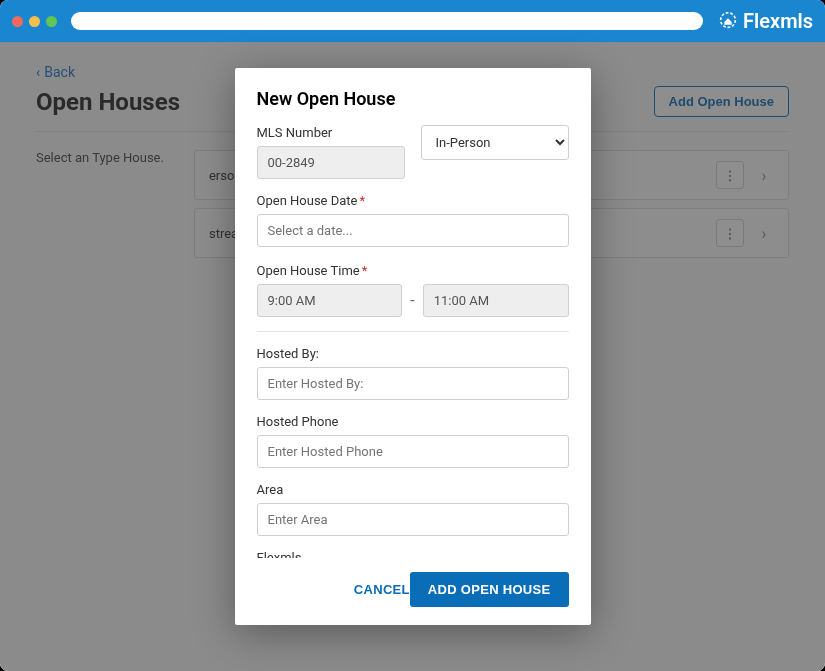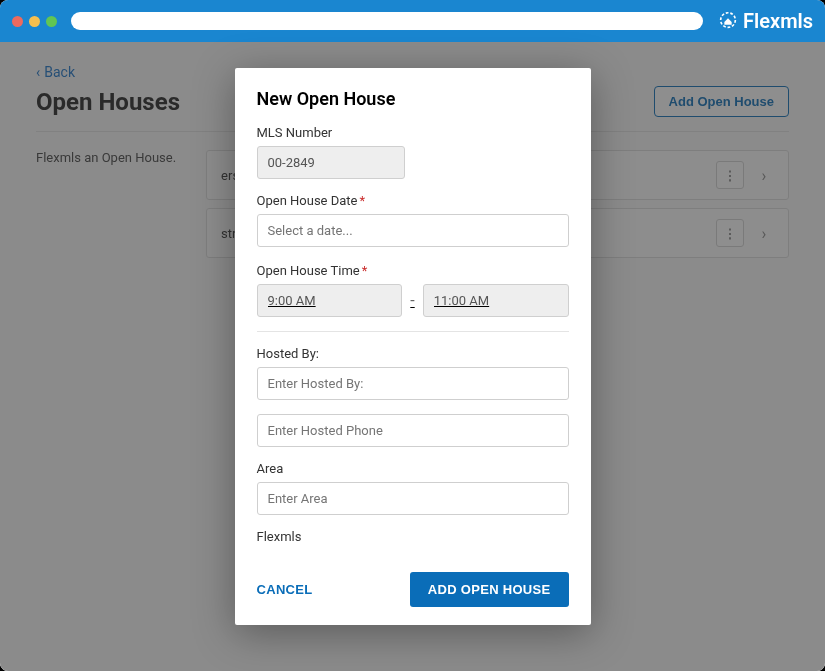--- a/index.html
+++ b/index.html
@@ -140,28 +140,28 @@
     width:100%;
     border:1px solid #cfcfcf;
     border-radius:3px;
     padding:8px 10px;
     font-size:13px;
     color:#333;
     font-family:inherit;
   }
   input.readonly, .readonly { background:#eeeeee; color:#555; }
   select { appearance:auto; background:#fff; }
-  .time-row { display:flex; align-items:center; gap:8px;text-decoration:underline; }
+  .time-row { display:flex; align-items:center; gap:8px; }
   .time-row input { flex:1; }
   .dash { color:#666; }
   .divider { border:none; border-top:1px solid #e4e4e4; margin:14px 0; }
   .modal-footer {
     padding:14px 22px 18px;
     display:flex;
-    justify-content:space-between;
+    justify-content:flex-end;
     align-items:center;
   }
   .btn-cancel {
     background:none;border:none;color:#0a6db8;font-weight:600;font-size:13px;cursor:pointer;
     letter-spacing:.3px;
   }
   .btn-primary {
     background:#0a6db8;color:#fff;border:none;font-weight:600;font-size:13px;
     padding:10px 18px;border-radius:3px;cursor:pointer;letter-spacing:.3px;
   }
@@ -193,21 +193,21 @@
       <span>‹</span>
       <span>Back</span>
     </div>
 
     <div class="page-hdr">
       <h1>Open Houses</h1>
       <button class="btn-primary-outline">Add Open House</button>
     </div>
 
     <div class="content-row">
-      <div class="side-note">Flexmls an Open House.</div>
+      <div class="side-note">Select an Type House.</div>
       <div class="cards">
         <div class="card">
           <span>erson</span>
           <div class="slot2">
             <div class="kebab">⋮</div>
             <div class="chev">›</div>
           </div>
         </div>
         <div class="card">
           <span>stream</span>
@@ -226,20 +226,23 @@
   <div class="modal">
     <div class="modal-scroll">
       <h2>New Open House</h2>
 
       <div class="form-row">
         <div class="form-col">
           <label class="field-label">MLS Number</label>
           <input type="text" class="readonly" readonly="" value="00-2849" style="">
         </div>
         <div class="form-col">
+          <select>
+            <option>In-Person</option>
+          </select>
         </div>
       </div>
 
       <div class="form-col" style="margin-bottom:16px;">
         <label class="field-label">
           <span>Open House Date</span><span class="req">*</span>
         </label>
         <input type="text" placeholder="Select a date..." style="">
       </div>
 
@@ -255,20 +258,21 @@
       </div>
 
       <hr class="divider">
 
       <div class="form-col" style="margin-bottom:14px;">
         <label class="field-label">Hosted By:</label>
         <input type="text" placeholder="Enter Hosted By:" style="">
       </div>
 
       <div class="form-col" style="margin-bottom:14px;">
+        <label class="field-label">Hosted Phone</label>
         <input type="text" placeholder="Enter Hosted Phone" style="">
       </div>
 
       <div class="form-col" style="margin-bottom:14px;">
         <label class="field-label">Area</label>
         <input type="text" placeholder="Enter Area" style="">
       </div>
 
       <div class="form-col" style="margin-bottom:10px;">
         <label class="field-label">Flexmls</label>

